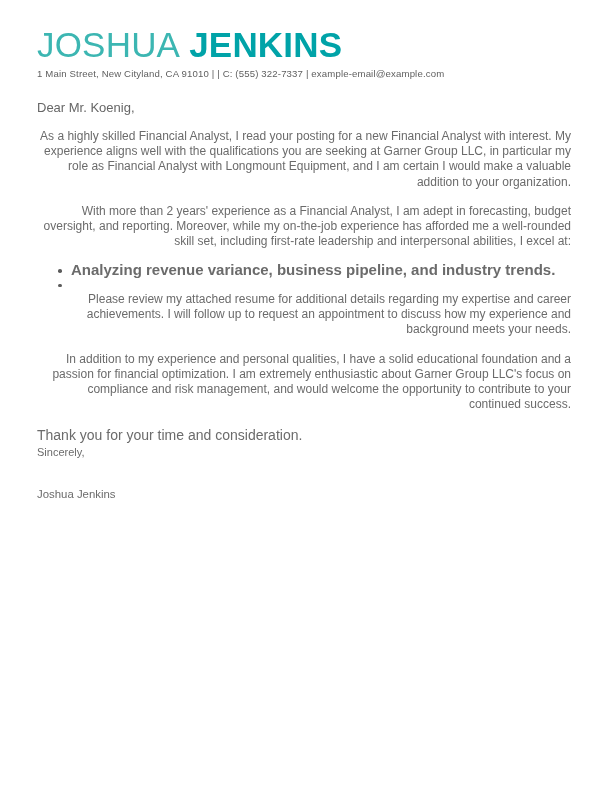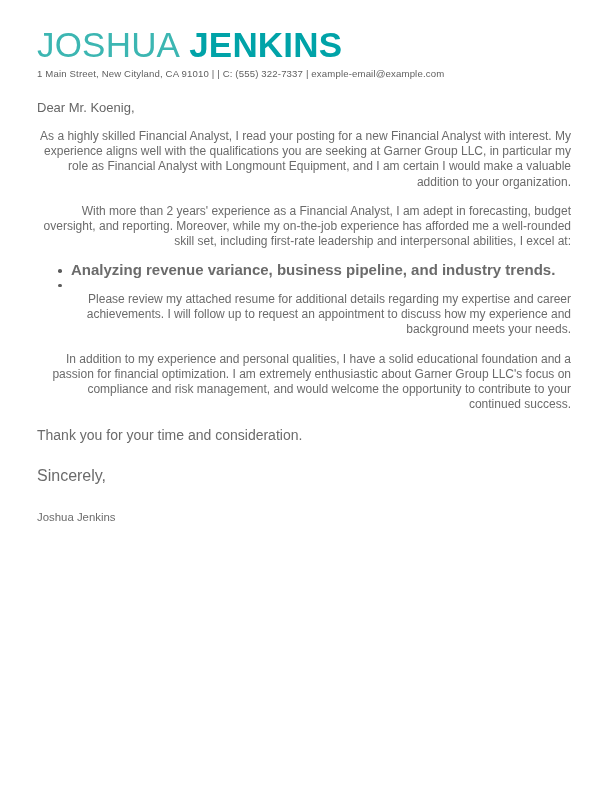--- a/index.html
+++ b/index.html
@@ -97,22 +97,22 @@
     background: #5c5c5c;
   }
 
   .closing-thanks {
     margin-top: 16px;
     font-size: 14px;
     line-height: 15px;
     color: #6b6b6b;
   }
   .closing-sincerely {
-    margin-top: 25px;
-    font-size: 16px;
+    margin-top: 2px;
+    font-size: 11px;
     line-height: 15px;
     color: #6b6b6b;
   }
   .signature-name {
     margin-top: 27px;
     font-size: 11.4px;
     line-height: 15px;
     color: #6b6b6b;
   }
 </style>

